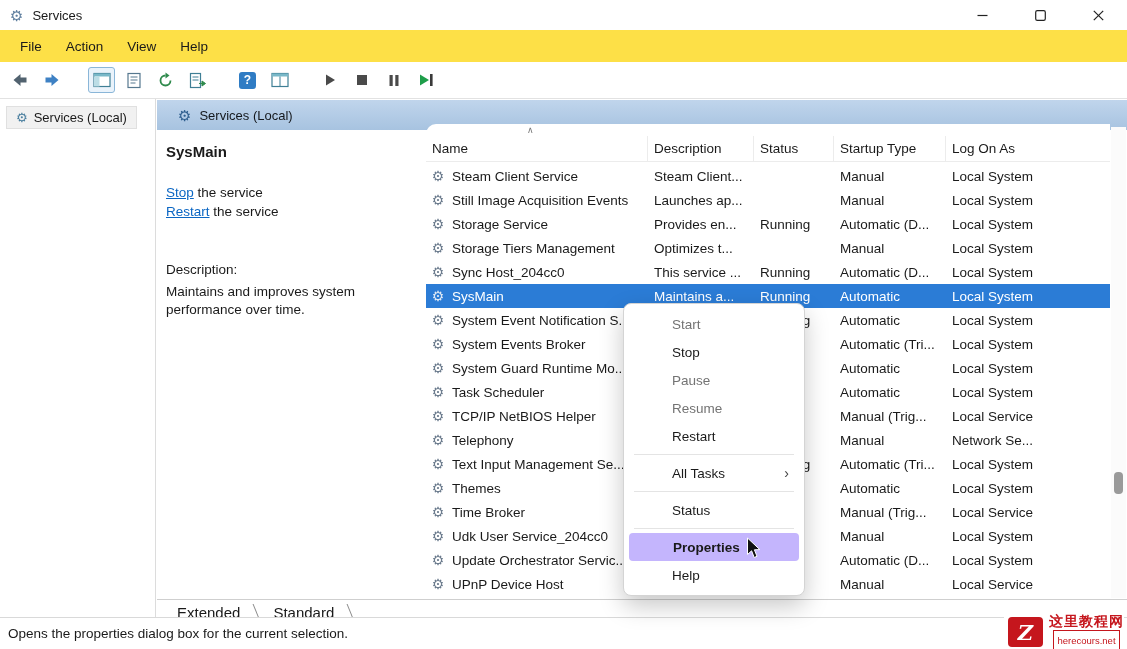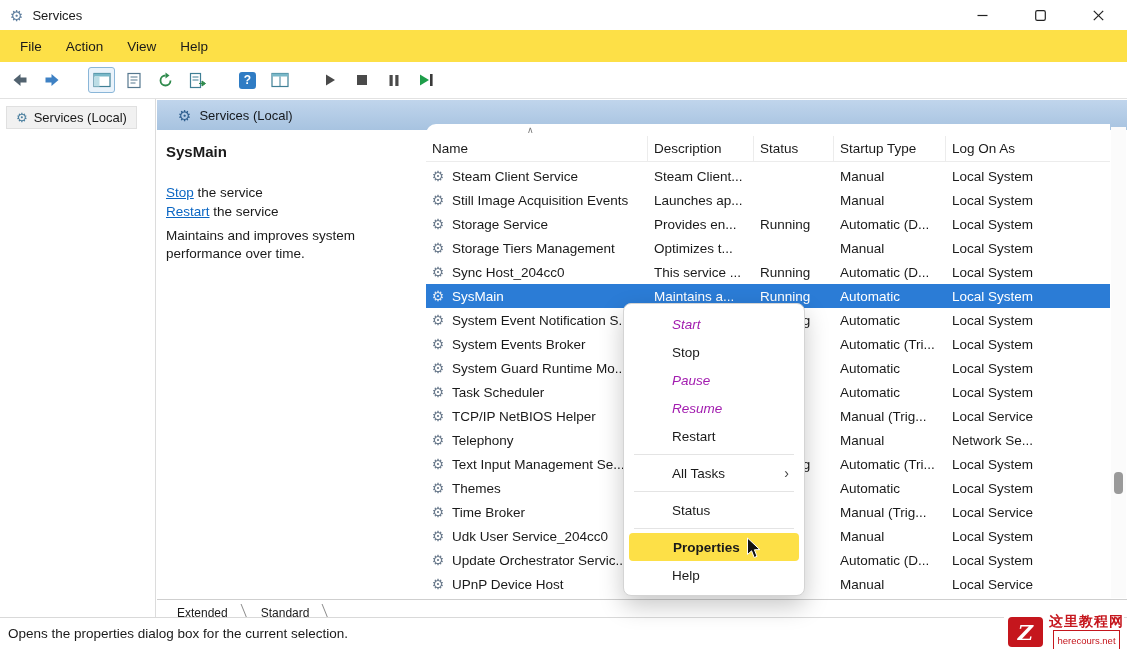--- a/index.html
+++ b/index.html
@@ -51,35 +51,35 @@
   .row.selected { background:#2b7cd6; color:#fff; }
   .name-cell { display:flex; align-items:center; gap:6px; padding-left:4px; white-space:nowrap; overflow:hidden; height:24px; }
   .svc-icon { font-size:14px; color:#6b7b8d; width:16px; text-align:center; line-height:1; flex:0 0 16px; }
   .row.selected .svc-icon { color:#dfe9f5; }
   .cell { padding-left:6px; white-space:nowrap; overflow:hidden; }
   
   .scrollbar { position:absolute; right:1px; top:28px; bottom:27px; width:15px; background:#fbfbfb; }
   .scroll-thumb { position:absolute; left:3px; top:345px; width:9px; height:22px; background:#9a9a9a; border-radius:4px; }
   
   .tabs { position:absolute; left:0; right:0; bottom:0; height:26px; border-top:1px solid #cfcfcf; background:#fff; display:flex; align-items:center; padding-left:10px; }
-  .tab { padding:2px 10px; font-size:12px; }
+  .tab { padding:2px 10px; font-size:15px; }
   .tab-slash { display:inline-block; width:1px; height:17px; background:#8a8a8a; transform:skewX(22deg); margin:0 6px; }
   
   .statusbar { position:absolute; left:0; right:0; bottom:0; height:32px; background:#fff; border-top:1px solid #d9d9d9; display:flex; align-items:center; padding-left:8px; font-size:13.5px; }
   
   .watermark { position:absolute; right:3px; bottom:1px; height:32px; display:flex; align-items:center; gap:6px; z-index:40; background:#fff; padding-left:4px; }
   .wm-logo { width:35px; height:30px; background:#c5161d; color:#fff; display:flex; align-items:center; justify-content:center; border-radius:4px; font-family:"DejaVu Serif",serif; font-style:italic; font-weight:bold; font-size:21px; }
   .wm-col { display:flex; flex-direction:column; align-items:center; }
   .wm-line1 { color:#c5161d; font-weight:bold; font-size:14px; letter-spacing:1px; line-height:16px; }
   .wm-line2 { color:#c5161d; font-size:9.5px; line-height:11px; border:1px solid #c5161d; padding:4px 3px; margin-top:1px; }
   
   .context-menu { position:absolute; left:623px; top:303px; width:182px; background:#fff; border:1px solid #d4d4d4; border-radius:8px; box-shadow:0 10px 24px rgba(0,0,0,.22); padding:6px 0; z-index:50; }
   .menu-item { height:28px; display:flex; align-items:center; padding:0 10px 0 43px; margin:0 5px; font-size:13.5px; border-radius:4px; position:relative; }
-  .menu-item.disabled { color:#a21caf;font-style:italic; }
-  .menu-item.highlighted { background:#fde047;padding-left:44px; }
+  .menu-item.disabled { color:#737373; }
+  .menu-item.highlighted { background:#c4b5fd;padding-left:44px; }
   .menu-item.bold { font-weight:bold; }
   .menu-sep { height:1px; background:#e4e4e4; margin:4px 10px; }
   .submenu-arrow { position:absolute; right:10px; font-size:14px; color:#444; }
   
   .cursor { position:absolute; left:746px; top:537px; z-index:60; }
 </style>
 </head>
 <body>
 
 <div class="window">
@@ -207,20 +207,21 @@
     <div class="detail-pane">
       <div class="svc-title">SysMain</div>
       <div class="svc-actions">
         <div>
           <span class="link">Stop</span><span> the service</span>
         </div>
         <div>
           <span class="link">Restart</span><span> the service</span>
         </div>
       </div>
+      <div class="desc-label">Description:</div>
       <div class="desc-text">Maintains and improves system performance over time.</div>
     </div>
 
     <div class="list-area">
       <span class="sort-caret">∧</span>
       <div class="list-header">
         <div class="colhead">Name</div>
         <div class="colhead">Description</div>
         <div class="colhead">Status</div>
         <div class="colhead">Startup Type</div>

